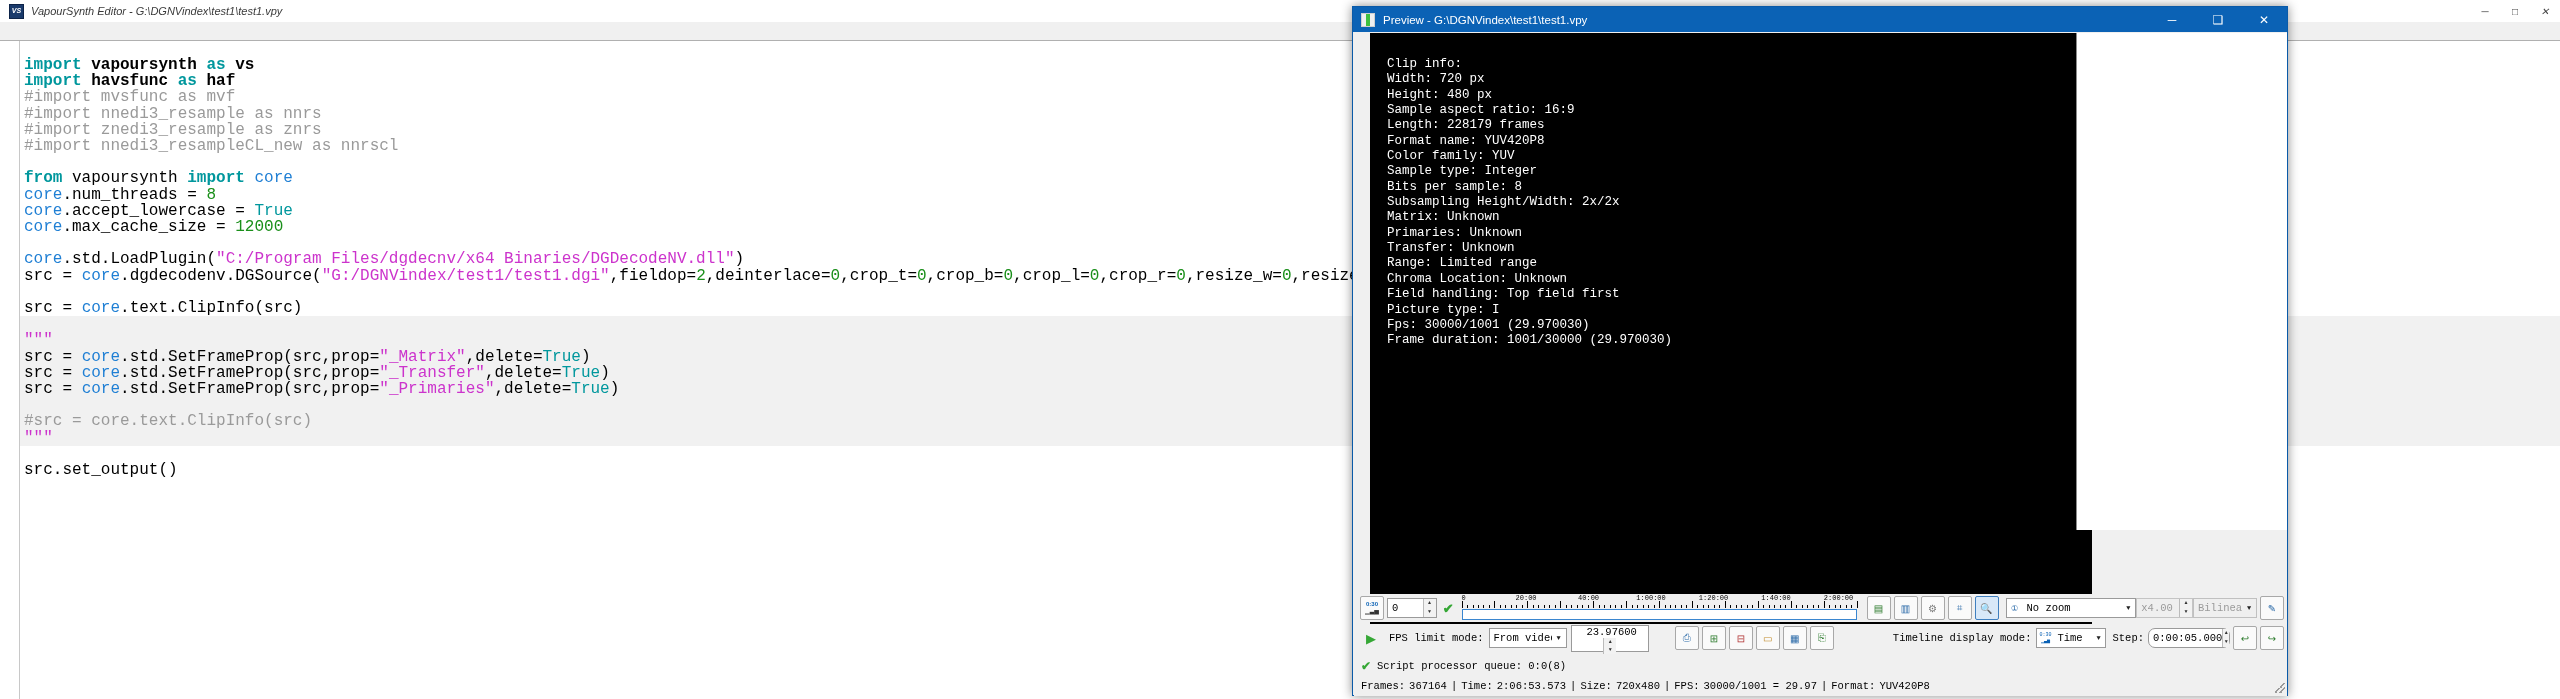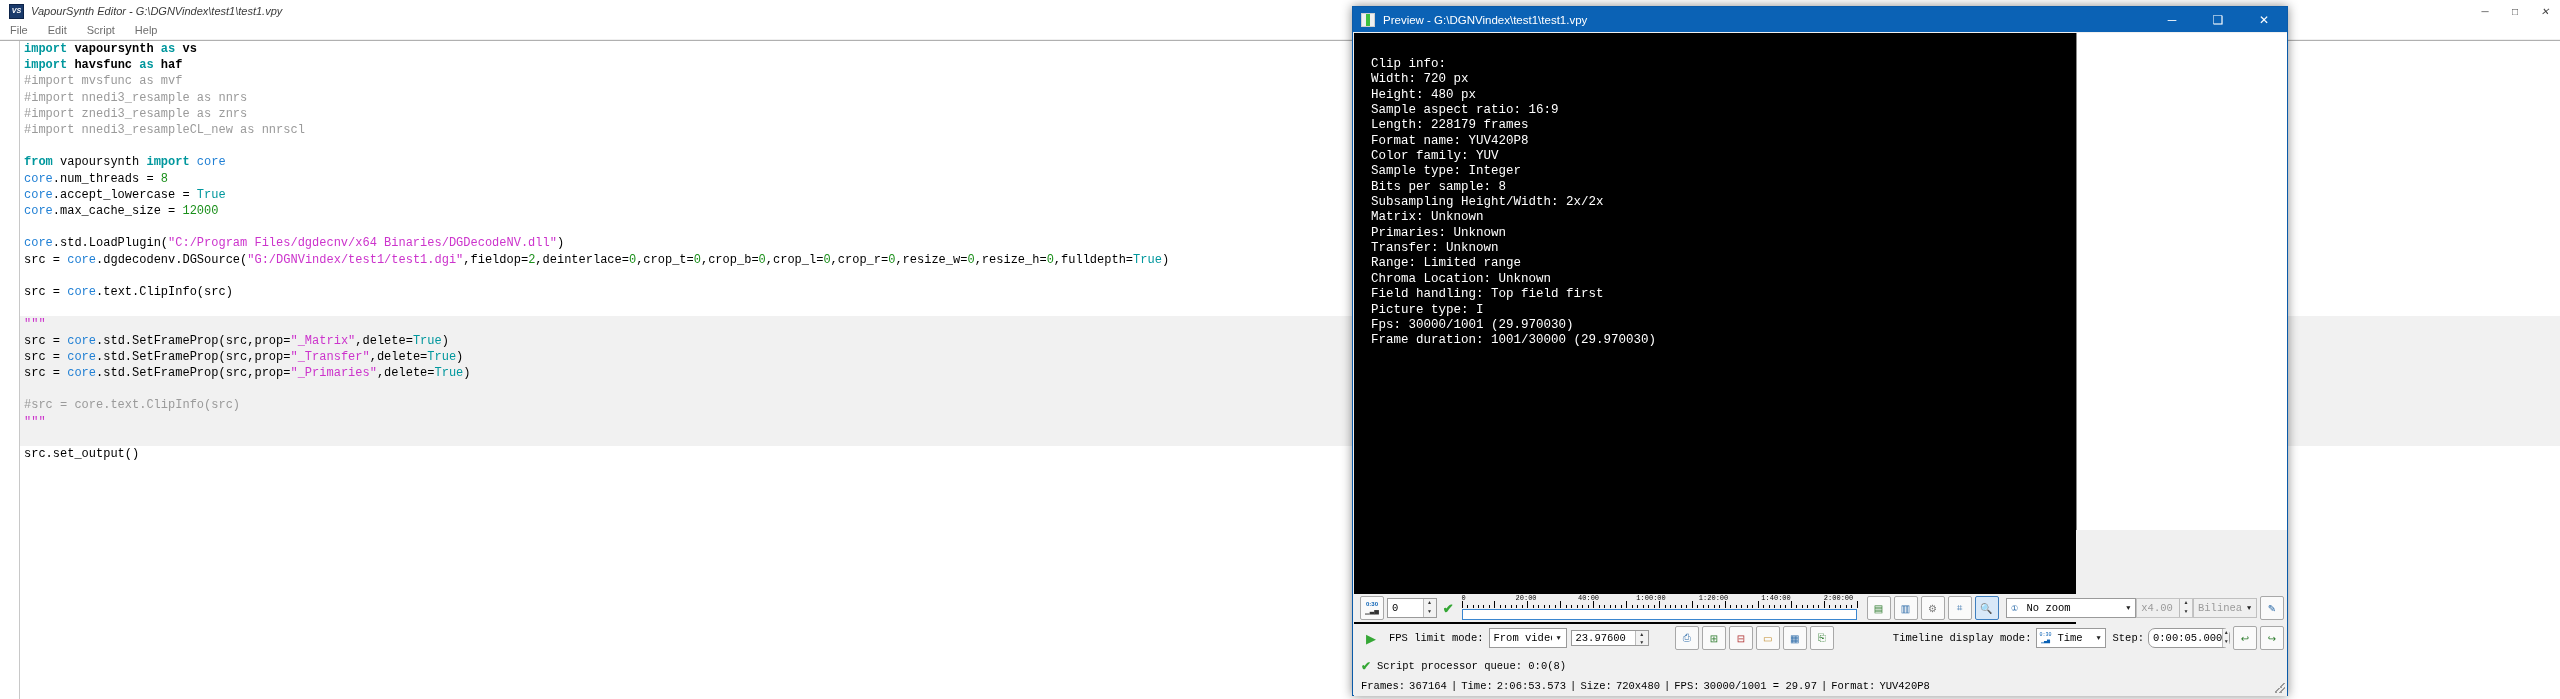--- a/index.html
+++ b/index.html
@@ -56,21 +56,22 @@
   }
   #code-area{
     position:absolute;left:20px;top:0;width:2540px;height:659px;
     background:#ffffff;
     font-family:"Liberation Mono","DejaVu Sans Mono",monospace;
     font-size:11.2px;
   }
   .code-line{
     height:16.2px;line-height:16.2px;white-space:pre;
     font-family:"Liberation Mono","DejaVu Sans Mono",monospace;
-    font-size:12px;
+    font-size:16px;
+    margin-top:16px;
   }
   .tok-kw{color:#00979d;font-weight:bold;}
   .tok-cmt{color:#9a9a9a;}
   .tok-str{color:#cc33cc;}
   .tok-num{color:#1a8f1a;}
   .tok-obj{color:#1f7fd4;}
   .tok-plain{color:#000000;}
   .tok-bold{font-weight:bold;}
   .tok-op{color:#000000;}
   .tok-true{color:#00979d;}
@@ -103,21 +104,21 @@
     font-size:11.5px;color:#ffffff;white-space:nowrap;
     font-family:"Liberation Sans", sans-serif;
   }
   #pv-win-controls{position:absolute;right:0;top:0;height:25px;display:flex;}
   .pv-wbtn{
     width:46px;height:25px;display:flex;align-items:center;justify-content:center;
     color:#ffffff;font-size:12px;
   }
 
   #pv-video{
-    position:absolute;left:1px;top:26px;width:722px;height:600px;
+    position:absolute;left:17px;top:26px;width:722px;height:600px;
     background:#000000;
     overflow:hidden;
   }
   #clipinfo{
     position:absolute;left:17px;top:24px;
     font-family:"Liberation Mono","DejaVu Sans Mono",monospace;
     font-size:12.5px;line-height:15.35px;color:#ffffff;white-space:pre;
   }
   #pv-right-blank{
     position:absolute;left:723px;top:26px;width:210px;height:497px;
@@ -218,26 +219,20 @@
   <div id="editor-titlebar">
     <div id="editor-title-icon">VS</div>
     <div id="editor-title-text">VapourSynth Editor - G:\DGNVindex\test1\test1.vpy</div>
     <div id="editor-win-controls">
       <div class="ed-wbtn">─</div>
       <div class="ed-wbtn">□</div>
       <div class="ed-wbtn">✕</div>
     </div>
   </div>
 
-  <div id="editor-menubar">
-    <div class="menu-item">File</div>
-    <div class="menu-item">Edit</div>
-    <div class="menu-item">Script</div>
-    <div class="menu-item">Help</div>
-  </div>
 
   <div id="editor-body">
     <div id="gutter"></div>
     <div id="code-area">
         <div class="hl-row" style="top: 275.4px;"></div>
         <div class="hl-row" style="top: 291.6px;"></div>
         <div class="hl-row" style="top: 307.8px;"></div>
         <div class="hl-row" style="top: 324px;"></div>
         <div class="hl-row" style="top: 340.2px;"></div>
         <div class="hl-row" style="top: 356.4px;"></div>
@@ -442,21 +437,21 @@
     <div style="width:6px;flex:none;"></div>
     <div class="tb-icon flat" style="color:#35a735;font-size:13px;">▶</div>
     <div style="width:4px;flex:none;"></div>
     <span class="lbl">FPS limit mode:</span>
     <div style="width:5px;flex:none;"></div>
     <div class="combo" style="width:78px;height:20px;">
       <span class="val">From video</span>
       <span class="arrow">▼</span>
     </div>
     <div style="width:4px;flex:none;"></div>
-    <div class="spin" style="width:94px;height:16px;">
+    <div class="spin" style="width:94px;height:27px;flex-direction:column;">
       <span class="val">23.97600</span>
       <span class="arrows">
           <span>▲</span>
           <span>▼</span>
         </span>
     </div>
     <div style="width:26px;flex:none;"></div>
     <div class="tb-icon" style="color:#2b6aa8;">⎙</div>
     <div class="tb-icon" style="color:#2b7a2b;">⊞</div>
     <div class="tb-icon" style="color:#b03030;">⊟</div>

